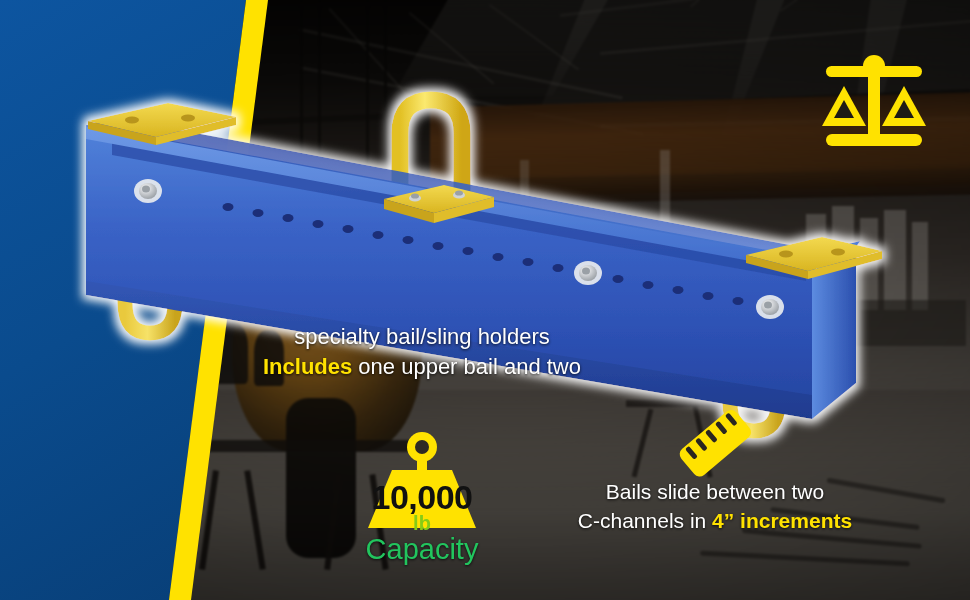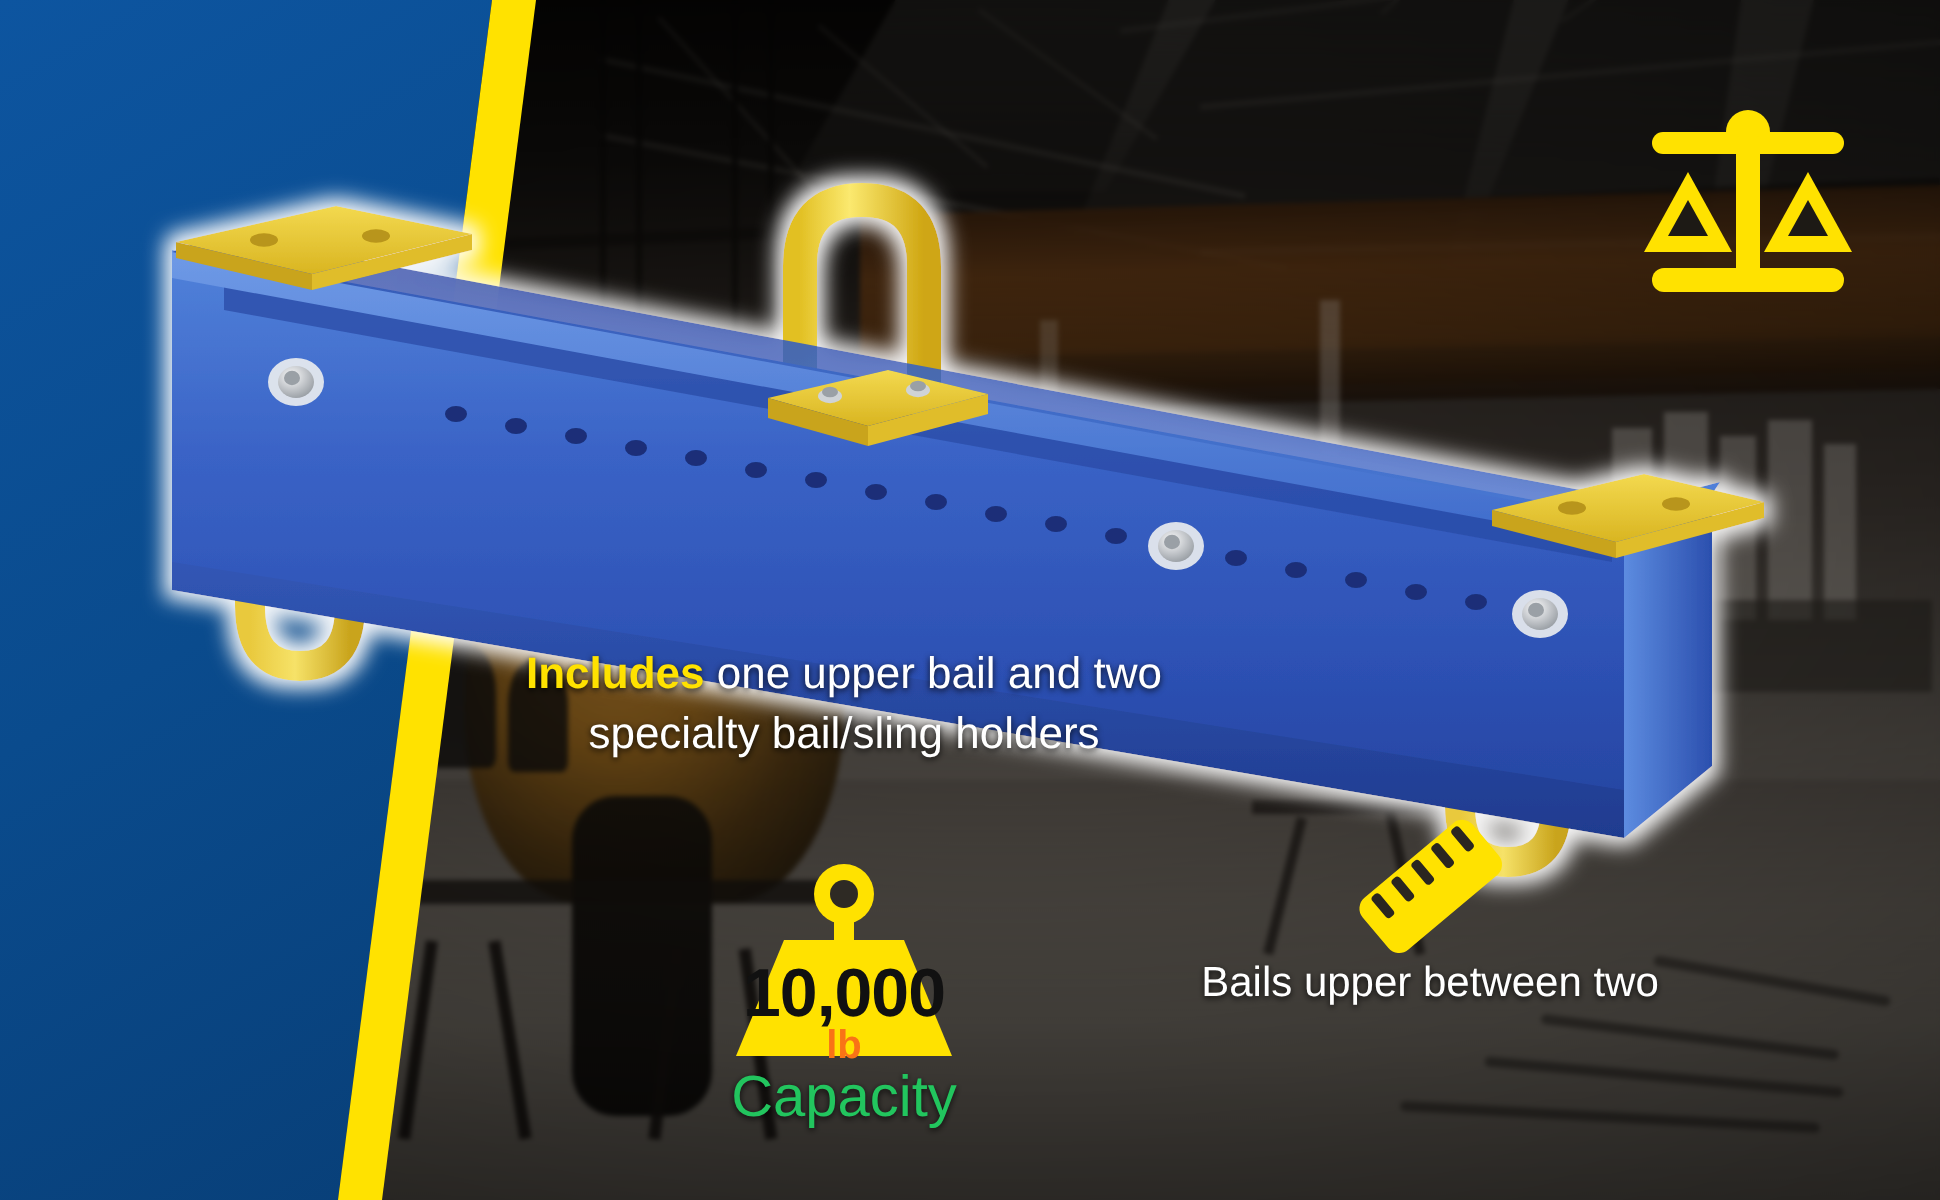--- a/index.html
+++ b/index.html
@@ -119,21 +119,21 @@
   
   #cl-capacity{
     position:absolute;left:352px;top:430px;width:140px;text-align:center;
   }
   .cap-num{
     position:absolute;left:0;top:48px;width:140px;text-align:center;
     font-size:34px;font-weight:bold;color:#111111;letter-spacing:-.5px;
   }
   .cap-unit{
     position:absolute;left:0;top:82px;width:140px;text-align:center;
-    font-size:20px;font-weight:bold;color:#f97316;
+    font-size:20px;font-weight:bold;color:#84cc16;
   }
   .cap-label{
     position:absolute;left:-12px;top:103px;width:164px;text-align:center;
     font-size:29px;color:#22c55e;text-shadow:0 1px 3px rgba(0,0,0,.8);
   }
 
   .icon-abs{position:absolute;}
 </style>
 </head>
 <body>
@@ -366,22 +366,22 @@
       <rect x="50" y="16" width="12" height="72" rx="2"></rect>
       <rect x="8" y="82" width="96" height="12" rx="6"></rect>
       <path d="M26 34 L48 74 L4 74 Z"></path>
       <path d="M26 48 L36 66 L16 66 Z" fill="#1d1a15"></path>
       <path d="M86 34 L108 74 L64 74 Z"></path>
       <path d="M86 48 L96 66 L76 66 Z" fill="#1d1a15"></path>
     </svg>
   </div>
 
   <div id="cl-includes" class="callout">
+    <span class="t-line">specialty bail/sling holders</span>
     <span class="t-line"><span class="yel bold">Includes</span><span> one upper bail and two</span></span>
-    <span class="t-line">specialty bail/sling holders</span>
   </div>
 
   <div id="cl-capacity">
     <svg width="140" height="100" viewBox="0 0 140 100" xmlns="http://www.w3.org/2000/svg" style="position:absolute;left:0;top:0;">
       <path d="M70 2 a15 15 0 0 1 0 30 a15 15 0 0 1 0 -30 Z" fill="#ffe200"></path>
       <circle cx="70" cy="17" r="7" fill="#2e2a24"></circle>
       <rect x="65" y="26" width="10" height="20" fill="#ffe200"></rect>
       <path d="M40 40 L100 40 L124 98 L16 98 Z" fill="#ffe200"></path>
     </svg>
     <div class="cap-num">10,000</div>
@@ -396,16 +396,17 @@
         <rect x="21" y="24" width="5" height="14" rx="2" fill="#2a2620"></rect>
         <rect x="34" y="24" width="5" height="14" rx="2" fill="#2a2620"></rect>
         <rect x="47" y="24" width="5" height="14" rx="2" fill="#2a2620"></rect>
         <rect x="60" y="24" width="5" height="14" rx="2" fill="#2a2620"></rect>
         <rect x="73" y="24" width="5" height="14" rx="2" fill="#2a2620"></rect>
       </g>
     </svg>
   </div>
 
   <div id="cl-slide" class="callout">
-    <span class="t-line">Bails upper between two</span>
+    <span class="t-line">Bails slide between two</span>
+    <span class="t-line"><span>C-channels in </span><span class="yel bold">4” increments</span></span>
   </div>
 
 </div>
 
 </body></html>

